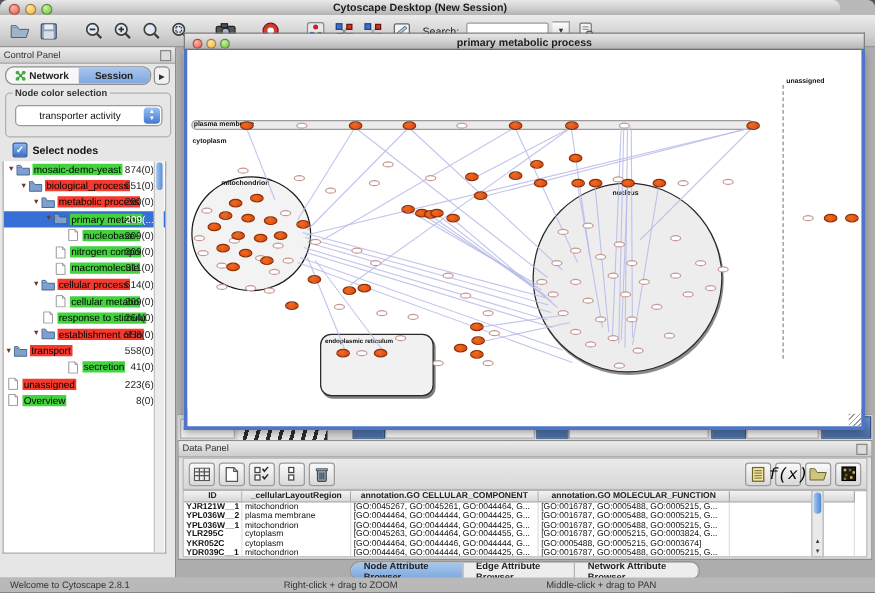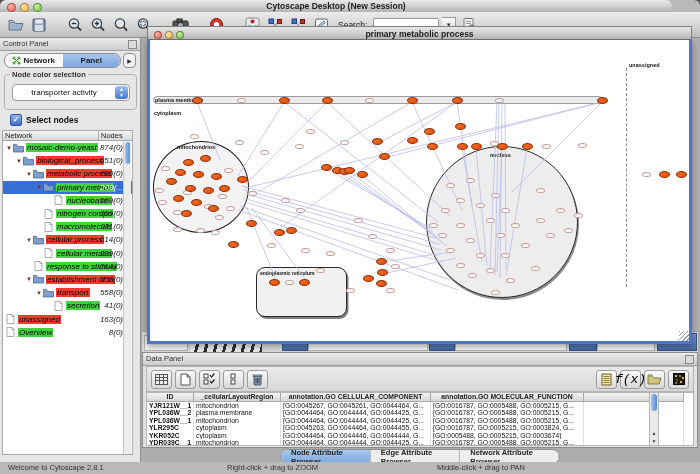--- a/index.html
+++ b/index.html
@@ -32,21 +32,21 @@
   .groupbox .legend{position:absolute;left:5px;top:-5px;background:#e6e6e6;padding:0 2px;font-size:7.5px;font-weight:bold;color:#333;}
   .combo{position:absolute;left:7px;top:9px;width:116px;height:15px;background:#fff;border:1px solid #9a9a9a;border-radius:4px;font-size:8px;display:flex;align-items:center;}
   .combo .val{flex:1;text-align:center;color:#111;}
   .combo .step{width:13px;height:13px;margin:0;border-radius:3px;background:linear-gradient(#9cc0f2,#4377cf);color:#fff;font-size:5px;line-height:6px;text-align:center;margin-right:1px;}
   .chkrow{position:absolute;left:10px;top:76px;display:flex;align-items:center;gap:4px;}
   .chk{width:10px;height:10px;border-radius:2px;background:linear-gradient(#8eb6ee,#3d6fc4);border:1px solid #2f55a0;color:#fff;font-size:8px;line-height:9px;text-align:center;font-weight:bold;}
   .chklab{font-size:8.5px;font-weight:bold;color:#111;}
   .treehdr{position:absolute;left:2px;top:92px;width:131px;height:11px;background:linear-gradient(#f5f5f5,#d9d9d9);border:1px solid #a8a8a8;box-sizing:border-box;font-size:7.5px;color:#222;display:flex;}
   .treehdr .c1{flex:1;padding-left:2px;border-right:1px solid #b5b5b5;}
   .treehdr .c2{width:31px;padding-left:2px;}
-  .treebody{position:absolute;left:2px;top:103px;width:131px;height:314px;background:#fff;border:1px solid #a8a8a8;border-top:none;box-sizing:border-box;overflow:hidden;font-style:italic;}
+  .treebody{position:absolute;left:2px;top:91px;width:131px;height:314px;background:#fff;border:1px solid #a8a8a8;border-top:none;box-sizing:border-box;overflow:hidden;}
   .trow{position:relative;height:13.2px;display:flex;align-items:center;white-space:nowrap;}
   .trow.sel{background:var(--selection_blue);}
   .exp{width:8px;font-size:6px;color:#6b3a2a;text-align:center;flex:none;}
   .nico{flex:none;margin-right:2px;}
   .chip{font-size:8px;color:#000;padding:0 1px;flex:none;}
   .chip.g{background:var(--selected_green);}
   .chip.r{background:var(--flagged_red);}
   .cnt{position:absolute;right:9px;font-size:8px;color:#222;}
   .trow.sel .cnt{color:#fff;}
   .tscroll{position:absolute;right:1px;top:0;width:7px;height:100%;background:#ececec;border-left:1px solid #c5c5c5;}
@@ -227,21 +227,21 @@
               <line x1="2" y1="2" x2="7" y2="7" stroke="#2f8f2f"></line>
               <line x1="7" y1="2" x2="2" y2="7" stroke="#2f8f2f"></line>
               <circle cx="2" cy="2" r="1.5" fill="#3ab23a"></circle>
               <circle cx="7" cy="2" r="1.5" fill="#3ab23a"></circle>
               <circle cx="2" cy="7" r="1.5" fill="#3ab23a"></circle>
               <circle cx="7" cy="7" r="1.5" fill="#3ab23a"></circle>
             </svg>
           <span>Network</span>
         </div>
         <div class="seg-item active">
-          <span>Panel</span>
+          <span>Session</span>
         </div>
       </div>
       <div class="seg-arrow">▶</div>
     </div>
     <div class="groupbox">
       <span class="legend">Node color selection</span>
       <div class="combo">
         <span class="val">transporter activity</span>
         <span class="step">▲<br>▼</span>
       </div>
@@ -348,21 +348,21 @@
           </div>
           <div class="trow" style="padding-left: 22px;">
             <span class="exp">▼</span>
             <svg width="11" height="10" viewBox="0 0 11 10" class="nico">
               <path d="M0.5 2.5 L4 2.5 L5 3.6 L10.5 3.6 L10.5 9 L0.5 9 Z" fill="#7fa0cf" stroke="#3c5a85" stroke-width="0.7"></path>
               <path d="M0.5 2.5 L0.5 1.3 L3.4 1.3 L4.3 2.5" fill="#9db8dd" stroke="#3c5a85" stroke-width="0.7"></path>
             </svg>
             <span class="chip r">establishment of lo</span>
             <span class="cnt">558(0)</span>
           </div>
-          <div class="trow" style="padding-left: 32px;">
+          <div class="trow" style="">
             <span class="exp">▼</span>
             <svg width="11" height="10" viewBox="0 0 11 10" class="nico">
               <path d="M0.5 2.5 L4 2.5 L5 3.6 L10.5 3.6 L10.5 9 L0.5 9 Z" fill="#7fa0cf" stroke="#3c5a85" stroke-width="0.7"></path>
               <path d="M0.5 2.5 L0.5 1.3 L3.4 1.3 L4.3 2.5" fill="#9db8dd" stroke="#3c5a85" stroke-width="0.7"></path>
             </svg>
             <span class="chip r">transport</span>
             <span class="cnt">558(0)</span>
           </div>
           <div class="trow" style="padding-left: 42px;">
             <span class="exp"></span>
@@ -372,21 +372,21 @@
             </svg>
             <span class="chip g">secretion</span>
             <span class="cnt">41(0)</span>
           </div>
           <div class="trow" style="padding-left: 2px;">
             <svg width="11" height="10" viewBox="0 0 11 10" class="nico">
               <path d="M2 0.5 L7 0.5 L9 2.5 L9 9.5 L2 9.5 Z" fill="#fff" stroke="#8a8a8a" stroke-width="0.7"></path>
               <path d="M7 0.5 L7 2.5 L9 2.5" fill="none" stroke="#8a8a8a" stroke-width="0.7"></path>
             </svg>
             <span class="chip r">unassigned</span>
-            <span class="cnt">163(0)</span>
+            <span class="cnt">223(6)</span>
           </div>
           <div class="trow" style="padding-left: 2px;">
             <svg width="11" height="10" viewBox="0 0 11 10" class="nico">
               <path d="M2 0.5 L7 0.5 L9 2.5 L9 9.5 L2 9.5 Z" fill="#fff" stroke="#8a8a8a" stroke-width="0.7"></path>
               <path d="M7 0.5 L7 2.5 L9 2.5" fill="none" stroke="#8a8a8a" stroke-width="0.7"></path>
             </svg>
             <span class="chip g">Overview</span>
             <span class="cnt">8(0)</span>
           </div>
         </div>

